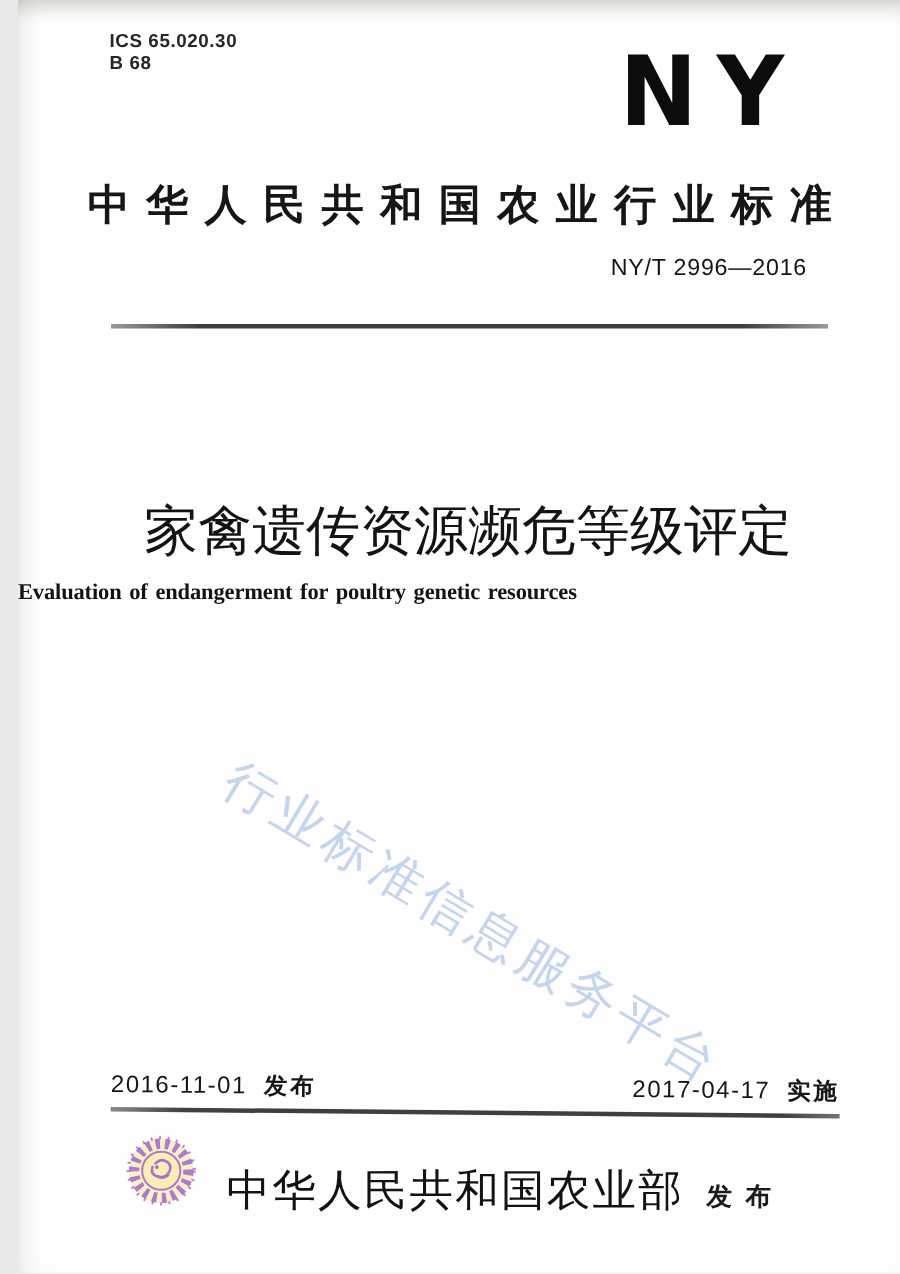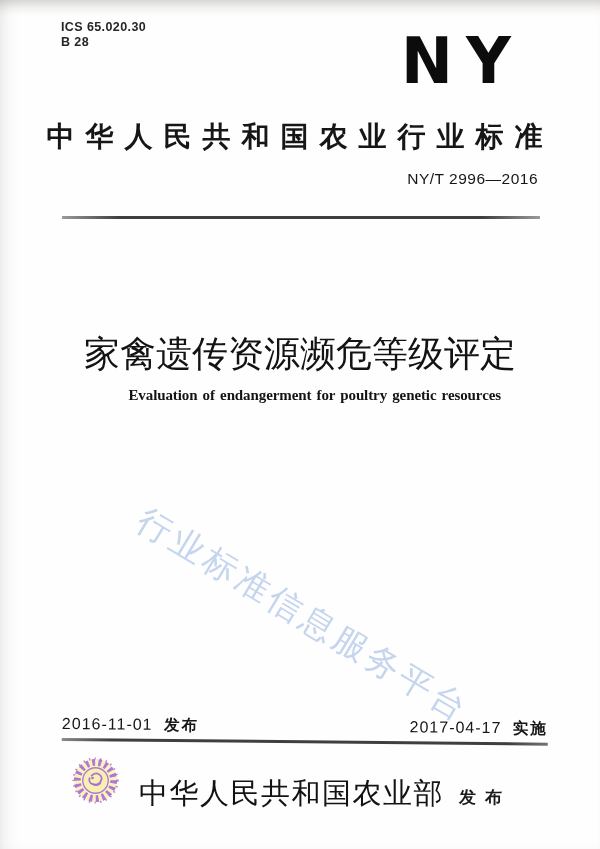--- a/index.html
+++ b/index.html
@@ -12,20 +12,21 @@
   body{
     width:600px;height:849px;position:relative;overflow:hidden;
     background:#e9e9e9;
     font-family:"Liberation Sans","DejaVu Sans",sans-serif;
   }
   .page{
     position:absolute;inset:0;
     background:linear-gradient(180deg,#f3f2ef 0px,#fefefe 16px,#fefefe 100%);
     box-shadow:inset 12px 0 22px -14px rgba(0,0,0,.14),
                inset 0 12px 16px -12px rgba(0,0,0,.20);
+    margin-left:12px;
   }
   .ics-block{
     position:absolute;left:61px;top:20px;
     font-size:12.5px;font-weight:bold;color:#262626;line-height:15px;
     letter-spacing:.4px;
   }
   .ny-logo{
     position:absolute;left:401px;top:24px;
     font-size:62px;line-height:72px;font-weight:bold;letter-spacing:13px;
     color:#0c0c0c;transform:scaleY(1.04);transform-origin:top left;
@@ -44,21 +45,21 @@
     position:absolute;left:62px;width:478px;top:216px;height:2.5px;
     background:linear-gradient(90deg,#9a9a9a,var(--rule) 12%,var(--rule) 88%,#9a9a9a);
   }
   .title-zh{
     position:absolute;left:0;width:600px;top:330px;
     text-align:center;font-size:36px;font-weight:normal;
     letter-spacing:0px;color:#131313;white-space:nowrap;
   }
   .title-en{
     position:absolute;left:0;width:501px;top:387px;
-    text-align:right;font-size:15px;font-weight:bold;
+    text-align:left;font-size:15px;font-weight:bold;
     font-family:"Liberation Serif","DejaVu Serif",serif;
     color:#131313;letter-spacing:-.1px;word-spacing:1.5px;
   }
   .watermark{
     position:absolute;left:152px;top:498px;
     font-size:34px;letter-spacing:4px;font-weight:400;
     white-space:nowrap;color:#c5d5ee;
     transform:rotate(31deg);transform-origin:0 0;
     pointer-events:none;
   }
@@ -90,21 +91,21 @@
     letter-spacing:9px;color:#1b1b1b;
   }
 </style>
 </head>
 <body>
 
 <div class="page">
 
   <div class="ics-block">
     <div>ICS 65.020.30</div>
-    <div>B 28</div>
+    <div>B 68</div>
   </div>
 
   <div class="ny-logo">NY</div>
 
   <div class="std-title">中华人民共和国农业行业标准</div>
 
   <div class="std-number">NY/T 2996—2016</div>
 
   <div class="rule-top"></div>
 

